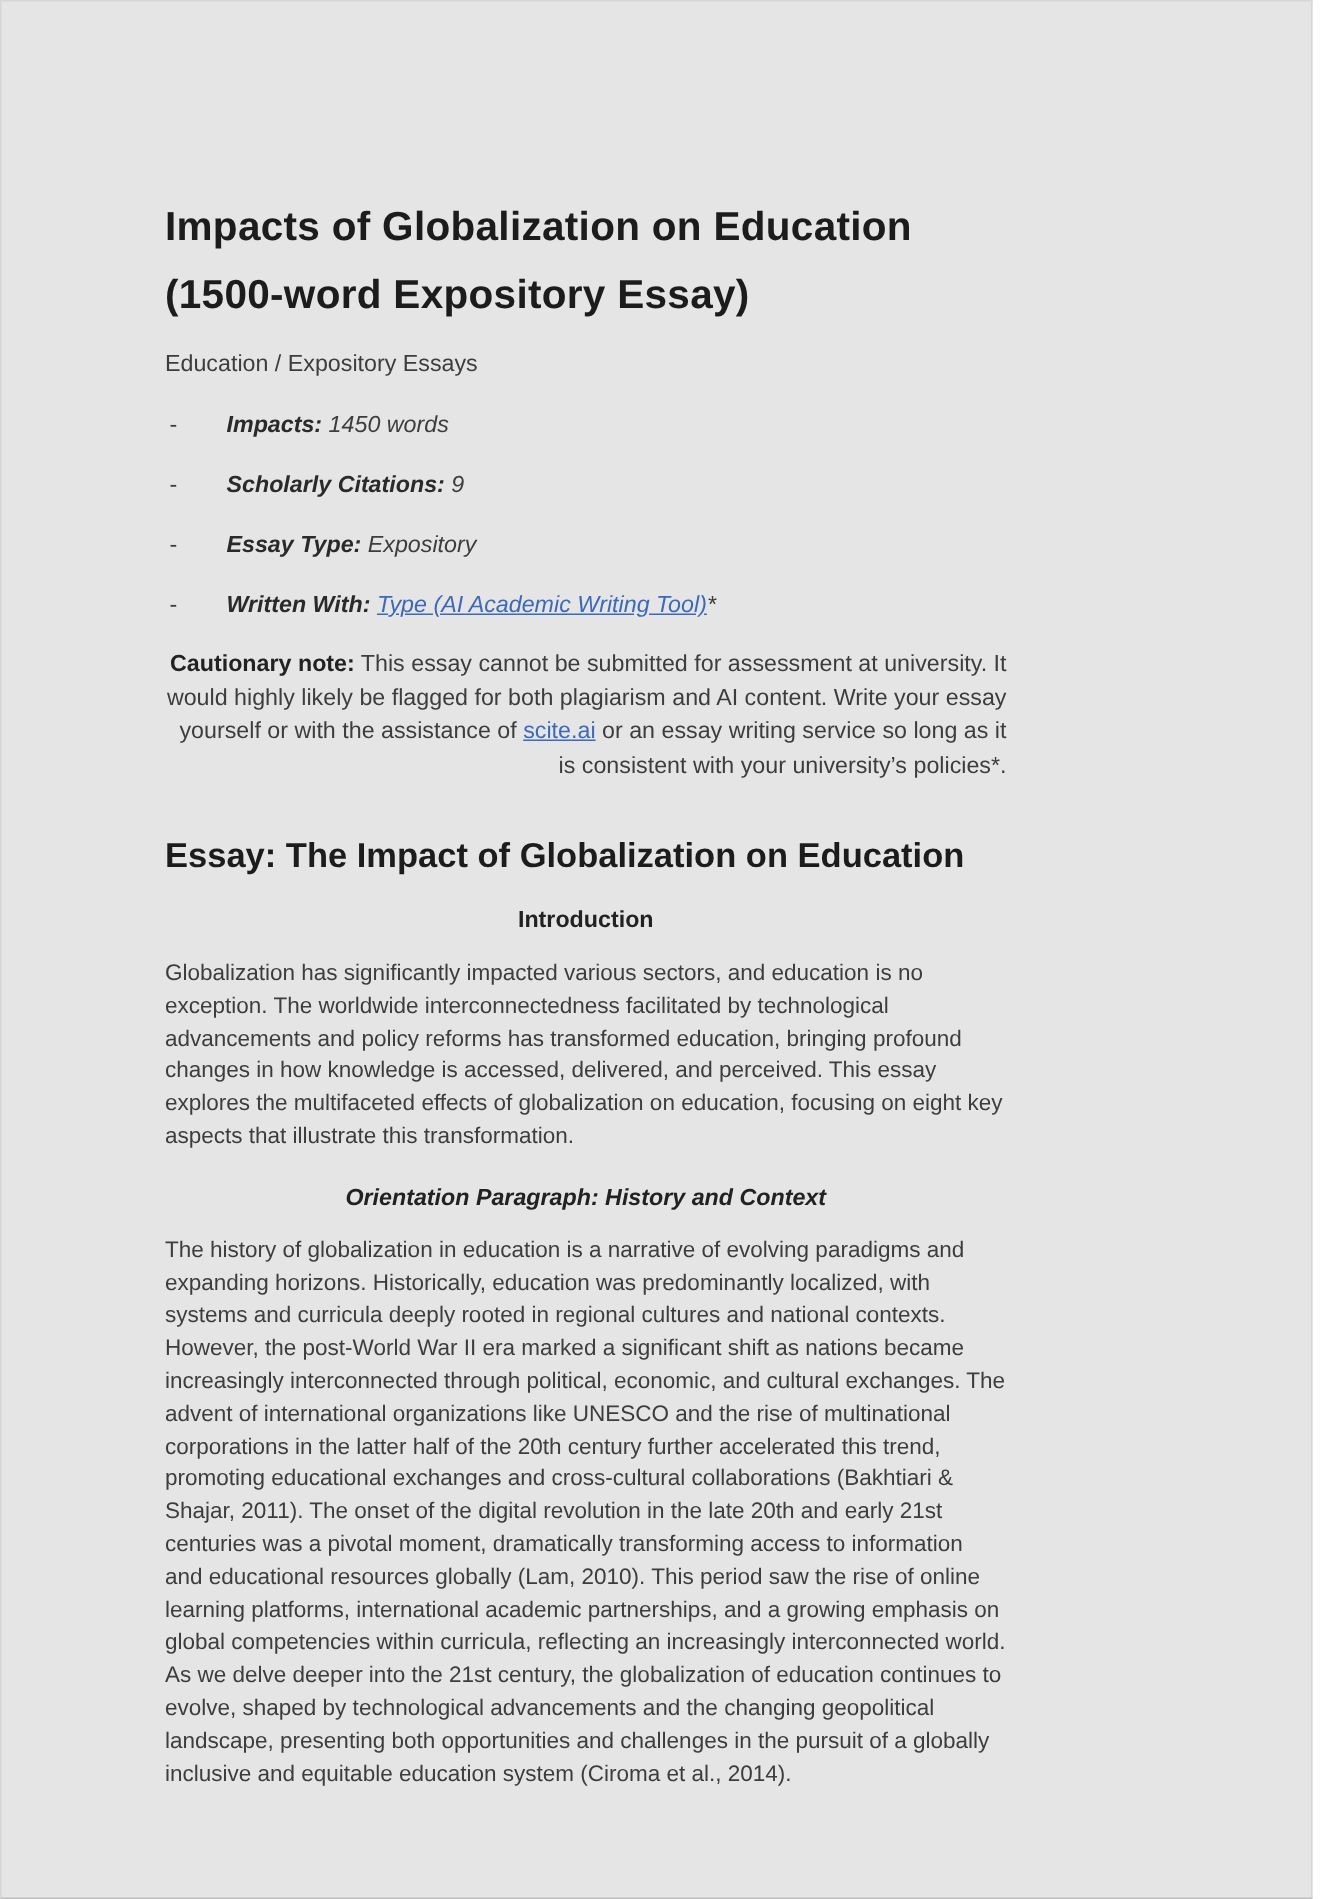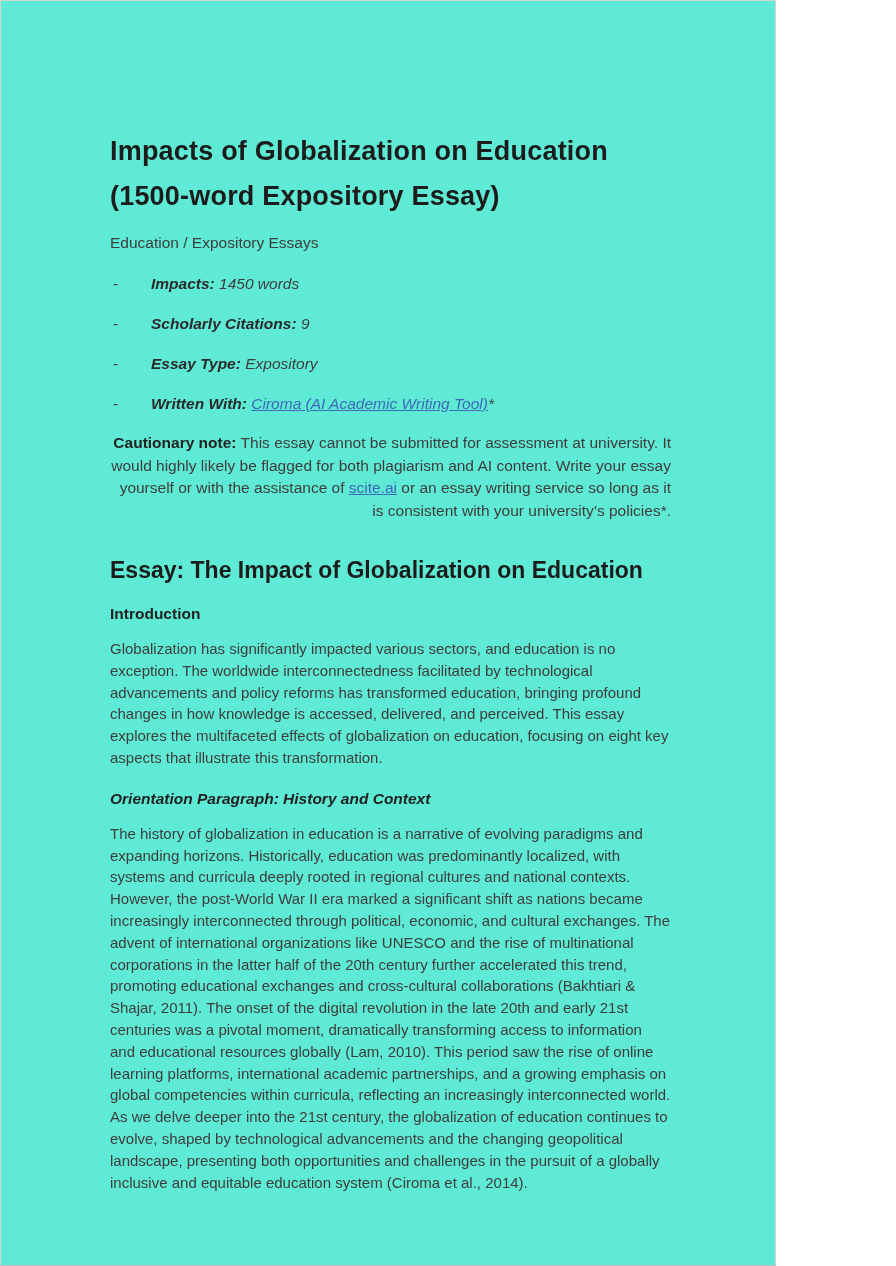--- a/index.html
+++ b/index.html
@@ -3,23 +3,23 @@
 <meta charset="utf-8">
 <style>
   * { margin: 0; padding: 0; box-sizing: border-box; }
   html, body { background: #ffffff; }
   body {
     font-family: "Liberation Sans", "DejaVu Sans", sans-serif;
     color: #3d3d3d;
   }
   .page {
     position: relative;
-    width: 776px;
+    width: 875px;
     height: 1266px;
-    background: #5eead4;
+    background: #e5e5e5;
     border: 1px solid #d6d6d6;
     border-bottom-color: #bdbdbd;
     overflow: hidden;
   }
   .content {
     padding: 128px 109px 0 109px;
     width: 779px; 
   }
 
   .doc-title {
@@ -76,20 +76,21 @@
     line-height: 32px;
     font-weight: bold;
     color: #1c1c1c;
   }
   .subheading {
     margin-top: 17px;
     font-size: 15.5px;
     line-height: 22px;
     font-weight: bold;
     color: #222222;
+    text-align: center;
   }
   .subheading.second { margin-top: 19px; font-style: italic; }
   .para {
     margin-top: 13px;
     font-size: 15px;
     line-height: 21.8px;
     color: #3d3d3d;
   }
 </style>
 </head>
@@ -110,21 +111,21 @@
       <li class="details-item">
         <span class="bullet">-</span>
         <span><span class="detail-label">Scholarly Citations:</span><span class="detail-value"> <span>9</span></span></span>
       </li>
       <li class="details-item">
         <span class="bullet">-</span>
         <span><span class="detail-label">Essay Type:</span><span class="detail-value"> <span>Expository</span></span></span>
       </li>
       <li class="details-item">
         <span class="bullet">-</span>
-        <span><span class="detail-label">Written With:</span><span class="detail-value"> </span><a class="doc-link detail-link">Ciroma (AI Academic Writing Tool)</a><span class="detail-suffix">*</span></span>
+        <span><span class="detail-label">Written With:</span><span class="detail-value"> </span><a class="doc-link detail-link">Type (AI Academic Writing Tool)</a><span class="detail-suffix">*</span></span>
       </li>
     </ul>
 
     <p class="caution"><span class="caution-label">Cautionary note:</span><span> This essay cannot be submitted for assessment at university. It would highly likely be flagged for both plagiarism and AI content. Write your essay yourself or with the assistance of </span><a class="doc-link">scite.ai</a><span> or an essay writing service so long as it is consistent with your university’s policies*.</span></p>
 
     <h2 class="essay-heading">Essay: The Impact of Globalization on Education</h2>
 
     <h3 class="subheading">Introduction</h3>
     <p class="para">Globalization has significantly impacted various sectors, and education is no exception. The worldwide interconnectedness facilitated by technological advancements and policy reforms has transformed education, bringing profound changes in how knowledge is accessed, delivered, and perceived. This essay explores the multifaceted effects of globalization on education, focusing on eight key aspects that illustrate this transformation.</p>
 

